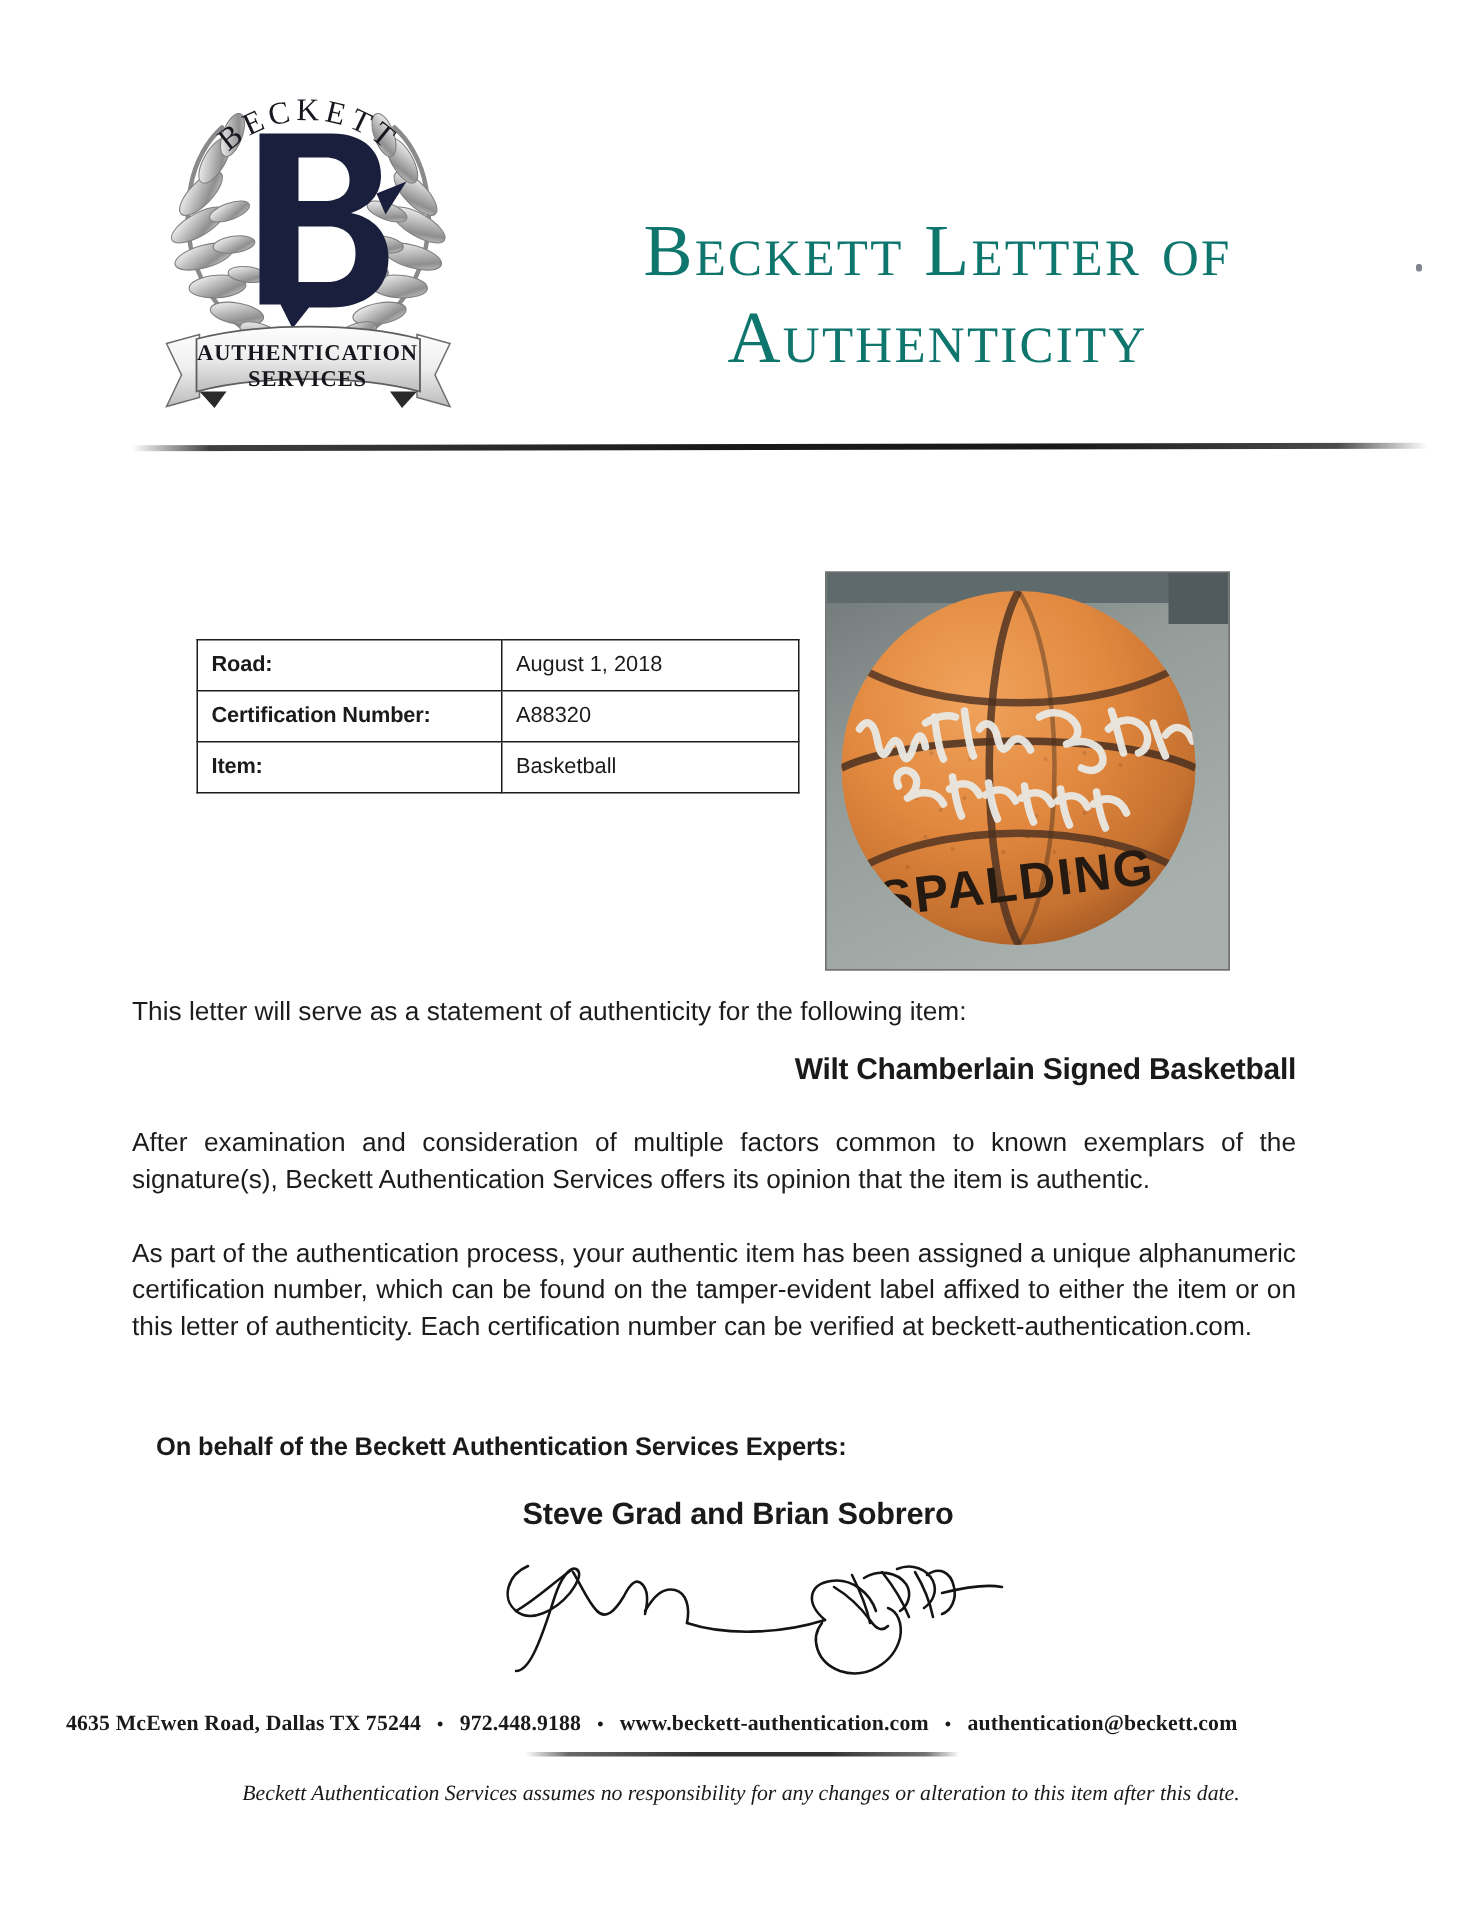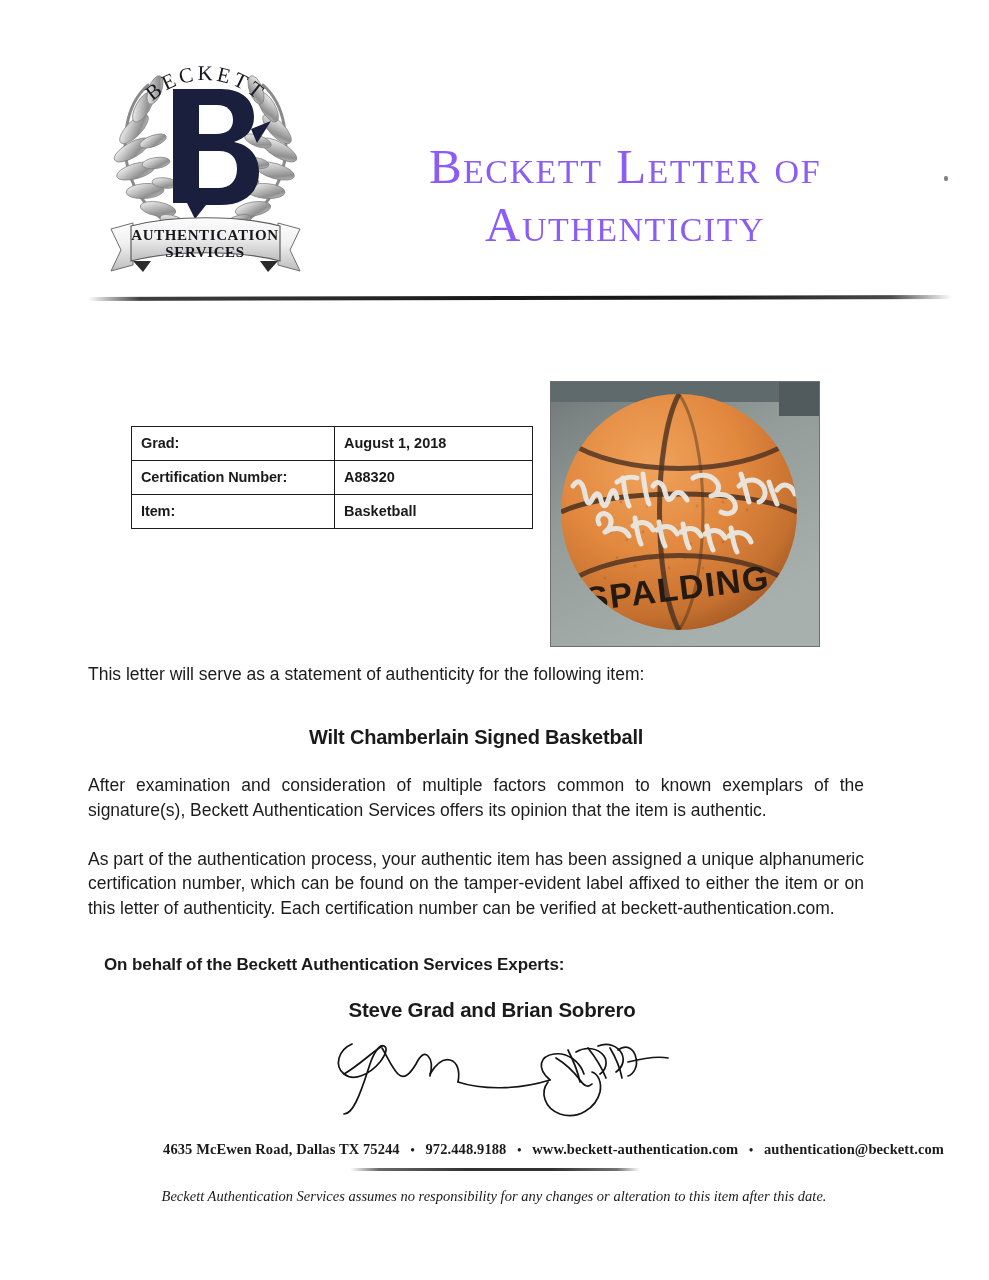--- a/index.html
+++ b/index.html
@@ -37,21 +37,21 @@
 
   #title-block {
     position: absolute;
     left: 330px;
     top: 142px;
     width: 590px;
     text-align: center;
   }
   .title-line {
     font-family: "Liberation Serif", serif;
-    color: #8b5cf6;
+    color: #0f766e;
     font-weight: 400;
     font-variant: small-caps;
     letter-spacing: 1.5px;
     line-height: 1.0;
     white-space: nowrap;
   }
   #title-line-1 { font-size: 49px; }
   #title-line-2 { font-size: 49px; margin-top: 9px; }
 
   #header-rule {
@@ -85,21 +85,21 @@
     padding: 0 0 0 9px;
     vertical-align: middle;
     line-height: 1.15;
   }
   #info-table td.k {
     width: 193px;
     font-weight: bold;
     letter-spacing: -0.1px;
   }
   #info-table td.v {
-    font-weight: bold;
+    font-weight: normal;
   }
 
   
   #photo {
     position: absolute;
     left: 550px;
     top: 381px;
     width: 268px;
     height: 264px;
     border: 1px solid #6f6f6f;
@@ -117,22 +117,22 @@
   }
   .para {
     font-size: 17.5px;
     line-height: 1.42;
     color: #1c1c1c;
     text-align: justify;
   }
   .para.nojust { text-align: left; }
   #intro-line { margin: 0; }
   #item-heading {
-    margin: 39px 0 0 0;
-    text-align: center;
+    margin: 15px 0 0 0;
+    text-align: right;
     font-size: 20px;
     font-weight: bold;
     letter-spacing: -0.2px;
   }
   #para-1 { margin: 24px 0 0 0; }
   #para-2 { margin: 24px 0 16px 0; }
 
   #behalf-line {
     position: absolute;
     left: 104px;
@@ -161,21 +161,21 @@
     height: 100px;
   }
   #signature svg { display: block; }
 
   
   #footer-address {
     position: absolute;
     left: 44px;
     top: 1141px;
     width: 900px;
-    text-align: right;
+    text-align: left;
     font-family: "Liberation Serif", serif;
     font-weight: bold;
     font-size: 14.5px;
     color: #1a1a1a;
     letter-spacing: 0.1px;
     white-space: nowrap;
   }
   .dot-sep {
     display: inline-block;
     padding: 0 7px;
@@ -310,21 +310,21 @@
       <div class="title-line" id="title-line-2">Authenticity</div>
     </div>
 
     <div id="header-rule"></div>
     <div id="scan-speck"></div>
   </div>
 
   <table id="info-table">
     <tbody>
       <tr>
-        <td class="k">Grad:</td>
+        <td class="k">Road:</td>
         <td class="v">August 1, 2018</td>
       </tr>
       <tr>
         <td class="k">Certification Number:</td>
         <td class="v">A88320</td>
       </tr>
       <tr>
         <td class="k">Item:</td>
         <td class="v">Basketball</td>
       </tr>

